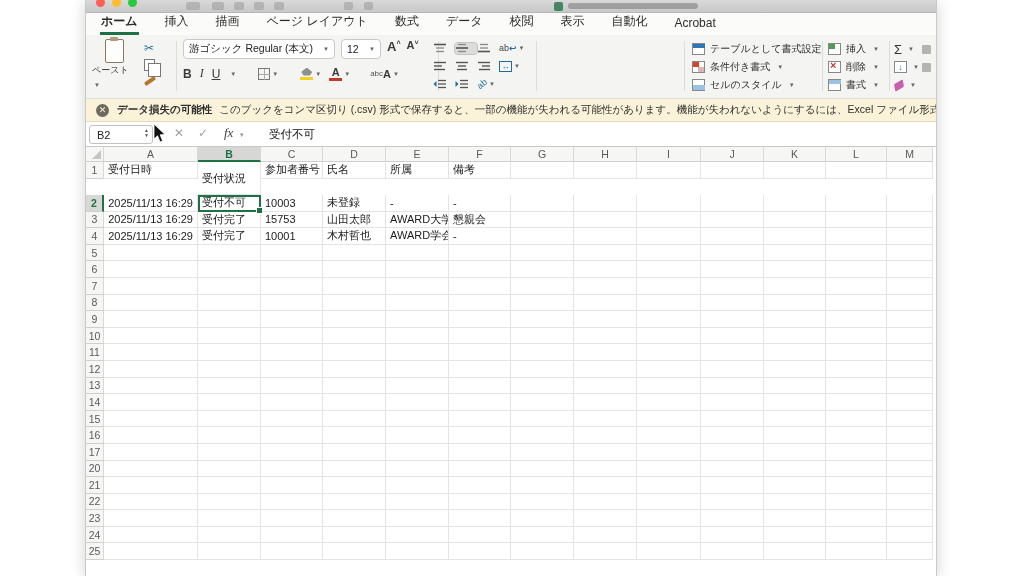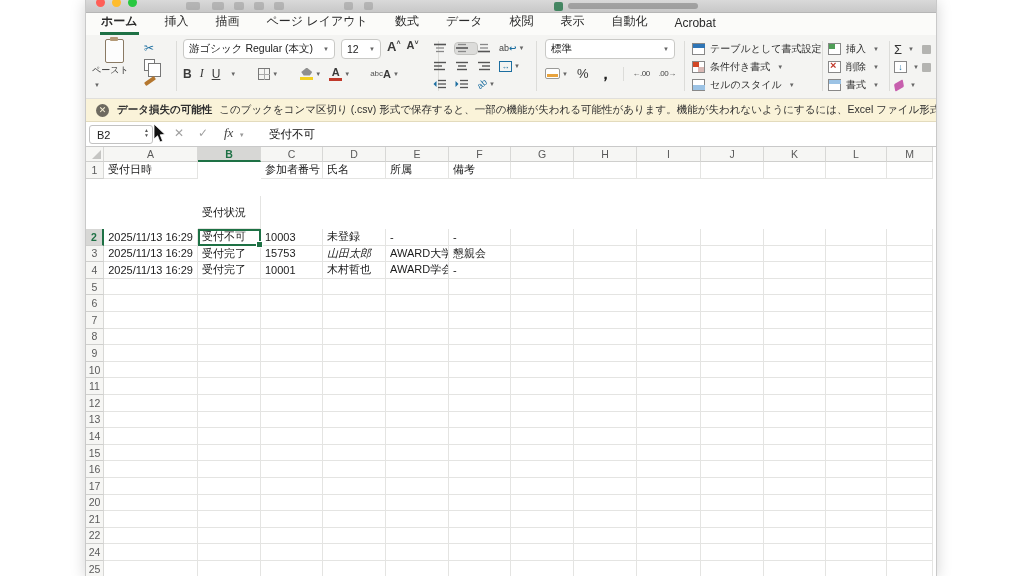--- a/index.html
+++ b/index.html
@@ -308,37 +308,20 @@
               <path d="M0.5 2 L3.5 5 L0.5 8 Z" fill="#1c6ea0"></path>
             </svg>
           </span>
         <span class="al-cell" style="grid-column:3/5">
             <span style="font-size:9px;color:#1c6ea0;transform:rotate(-40deg);display:inline-block">ab</span>
             <span class="chv">▼</span>
           </span>
       </div>
     </div>
 
-    <div class="grp-num">
-      <div class="selbox" style="width:130px">
-        <span>標準</span>
-          <span class="chv">▼</span>
-      </div>
-      <div class="num-row2">
-        <span class="ibox">
-            <span class="cur-ic"></span>
-            <span class="chv">▼</span>
-          </span>
-        <span class="pct">%</span>
-        <span class="comma">，</span>
-        <span style="width:1px;height:14px;background:#dcdcd9"></span>
-        <span class="dec">←.00</span>
-        <span class="dec">.00→</span>
-      </div>
-    </div>
 
     <div class="grp-styles" id="stylesGroup">
         <div class="style-row">
           <span class="st-ic tbl"></span>
           <span class="st-lbl">テーブルとして書式設定</span>
           <span class="chv">▼</span>
         </div>
         <div class="style-row">
           <span class="st-ic cf"></span>
           <span class="st-lbl">条件付き書式</span>
@@ -425,21 +408,21 @@
         <div class="hcell colhdr" style="width: 63px; height: 15px;">H</div>
         <div class="hcell colhdr" style="width: 64px; height: 15px;">I</div>
         <div class="hcell colhdr" style="width: 63px; height: 15px;">J</div>
         <div class="hcell colhdr" style="width: 62px; height: 15px;">K</div>
         <div class="hcell colhdr" style="width: 61px; height: 15px;">L</div>
         <div class="hcell colhdr" style="width: 46px; height: 15px;">M</div>
       </div>
       <div class="srow">
         <div class="hcell rowhdr" style="width: 18px; height: 16.6px;">1</div>
         <div class="dcell" style="width: 94px; height: 16.6px;">受付日時</div>
-        <div class="dcell" style="width: 63px; height: 33px; margin-top: 34px;">受付状況</div>
+        <div class="dcell" style="width: 63px; height: 33px;">受付状況</div>
         <div class="dcell" style="width: 62px; height: 16.6px;">参加者番号</div>
         <div class="dcell" style="width: 63px; height: 16.6px;">氏名</div>
         <div class="dcell" style="width: 63px; height: 16.6px;">所属</div>
         <div class="dcell" style="width: 62px; height: 16.6px;">備考</div>
         <div class="dcell" style="width: 63px; height: 16.6px;"></div>
         <div class="dcell" style="width: 63px; height: 16.6px;"></div>
         <div class="dcell" style="width: 64px; height: 16.6px;"></div>
         <div class="dcell" style="width: 63px; height: 16.6px;"></div>
         <div class="dcell" style="width: 62px; height: 16.6px;"></div>
         <div class="dcell" style="width: 61px; height: 16.6px;"></div>
@@ -459,21 +442,21 @@
         <div class="dcell" style="width: 63px; height: 16.6px;"></div>
         <div class="dcell" style="width: 62px; height: 16.6px;"></div>
         <div class="dcell" style="width: 61px; height: 16.6px;"></div>
         <div class="dcell" style="width: 46px; height: 16.6px;"></div>
       </div>
       <div class="srow">
         <div class="hcell rowhdr" style="width: 18px; height: 16.6px;">3</div>
         <div class="dcell ra" style="width: 94px; height: 16.6px;">2025/11/13 16:29</div>
         <div class="dcell" style="width: 63px; height: 16.6px;">受付完了</div>
         <div class="dcell" style="width: 62px; height: 16.6px;">15753</div>
-        <div class="dcell" style="width: 63px; height: 16.6px; font-style: italic;">山田太郎</div>
+        <div class="dcell" style="width: 63px; height: 16.6px;">山田太郎</div>
         <div class="dcell" style="width: 63px; height: 16.6px;">AWARD大学</div>
         <div class="dcell" style="width: 62px; height: 16.6px;">懇親会</div>
         <div class="dcell" style="width: 63px; height: 16.6px;"></div>
         <div class="dcell" style="width: 63px; height: 16.6px;"></div>
         <div class="dcell" style="width: 64px; height: 16.6px;"></div>
         <div class="dcell" style="width: 63px; height: 16.6px;"></div>
         <div class="dcell" style="width: 62px; height: 16.6px;"></div>
         <div class="dcell" style="width: 61px; height: 16.6px;"></div>
         <div class="dcell" style="width: 46px; height: 16.6px;"></div>
       </div>
@@ -743,20 +726,36 @@
         <div class="dcell" style="width: 62px; height: 16.6px;"></div>
         <div class="dcell" style="width: 63px; height: 16.6px;"></div>
         <div class="dcell" style="width: 63px; height: 16.6px;"></div>
         <div class="dcell" style="width: 64px; height: 16.6px;"></div>
         <div class="dcell" style="width: 63px; height: 16.6px;"></div>
         <div class="dcell" style="width: 62px; height: 16.6px;"></div>
         <div class="dcell" style="width: 61px; height: 16.6px;"></div>
         <div class="dcell" style="width: 46px; height: 16.6px;"></div>
       </div>
       <div class="srow">
+        <div class="hcell rowhdr" style="width: 18px; height: 16.6px;">23</div>
+        <div class="dcell" style="width: 94px; height: 16.6px;"></div>
+        <div class="dcell" style="width: 63px; height: 16.6px;"></div>
+        <div class="dcell" style="width: 62px; height: 16.6px;"></div>
+        <div class="dcell" style="width: 63px; height: 16.6px;"></div>
+        <div class="dcell" style="width: 63px; height: 16.6px;"></div>
+        <div class="dcell" style="width: 62px; height: 16.6px;"></div>
+        <div class="dcell" style="width: 63px; height: 16.6px;"></div>
+        <div class="dcell" style="width: 63px; height: 16.6px;"></div>
+        <div class="dcell" style="width: 64px; height: 16.6px;"></div>
+        <div class="dcell" style="width: 63px; height: 16.6px;"></div>
+        <div class="dcell" style="width: 62px; height: 16.6px;"></div>
+        <div class="dcell" style="width: 61px; height: 16.6px;"></div>
+        <div class="dcell" style="width: 46px; height: 16.6px;"></div>
+      </div>
+      <div class="srow">
         <div class="hcell rowhdr" style="width: 18px; height: 16.6px;">24</div>
         <div class="dcell" style="width: 94px; height: 16.6px;"></div>
         <div class="dcell" style="width: 63px; height: 16.6px;"></div>
         <div class="dcell" style="width: 62px; height: 16.6px;"></div>
         <div class="dcell" style="width: 63px; height: 16.6px;"></div>
         <div class="dcell" style="width: 63px; height: 16.6px;"></div>
         <div class="dcell" style="width: 62px; height: 16.6px;"></div>
         <div class="dcell" style="width: 63px; height: 16.6px;"></div>
         <div class="dcell" style="width: 63px; height: 16.6px;"></div>
         <div class="dcell" style="width: 64px; height: 16.6px;"></div>

